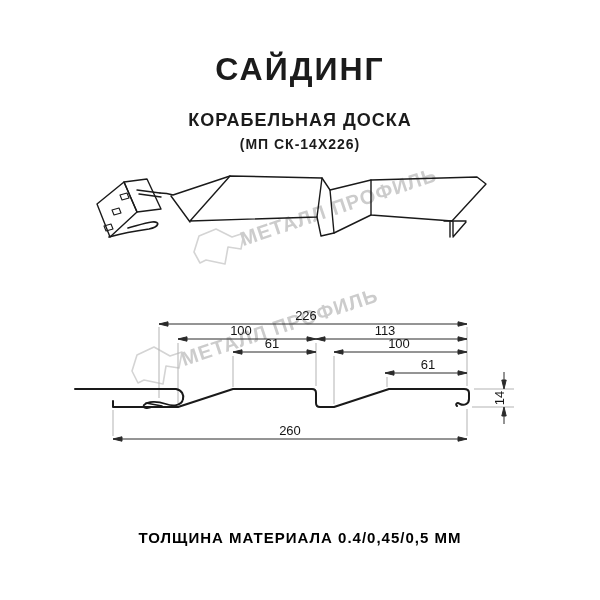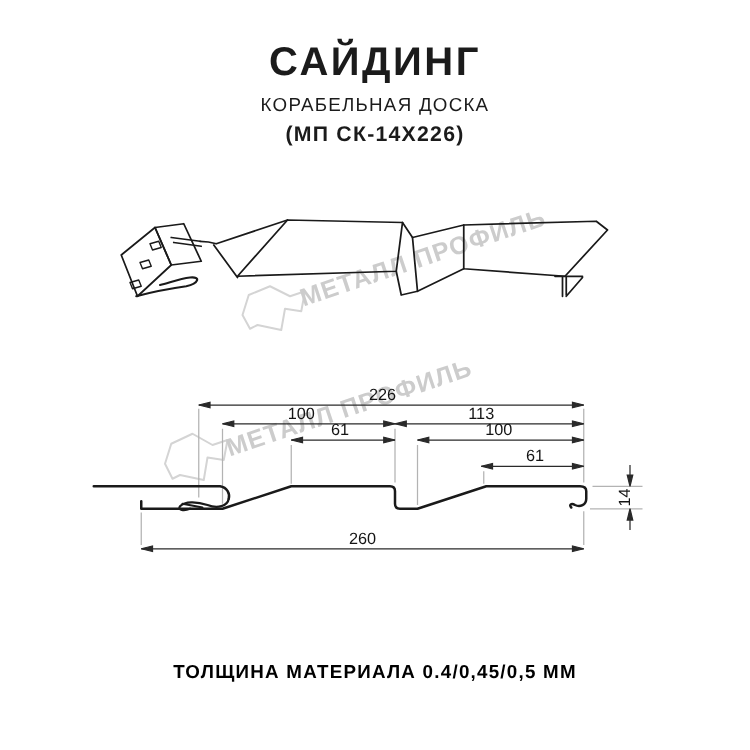--- a/index.html
+++ b/index.html
@@ -1,24 +1,24 @@
 <!DOCTYPE html>
 <html><head>
 <meta charset="utf-8">
 <style>
   html,body{margin:0;padding:0;}
   body{
     width:600px;height:600px;position:relative;background:#ffffff;
     font-family:"Liberation Sans", sans-serif;overflow:hidden;
   }
   
-  .header{position:absolute;left:0;top:32px;width:600px;text-align:center;color:#1b1b1b;}
+  .header{position:absolute;left:0;top:52px;width:600px;text-align:center;color:#1b1b1b;}
   .title{font-size:32px;font-weight:800;letter-spacing:2px;line-height:1.1;}
-  .subtitle{font-size:15px;font-weight:400;letter-spacing:1px;margin-top:9px;}
-  .model{font-size:17px;font-weight:700;letter-spacing:1px;margin-top:5px;}
+  .subtitle{font-size:18px;font-weight:700;letter-spacing:1px;margin-top:23px;}
+  .model{font-size:14px;font-weight:700;letter-spacing:1px;margin-top:5px;}
   
   .wm-text{
     position:absolute;white-space:nowrap;color:#cccccc;font-weight:700;
     font-size:20px;letter-spacing:1px;transform-origin:0 100%;line-height:20px;
     user-select:none;
   }
   .wm-a{left:244px;top:229px;transform:rotate(-18.6deg);}
   .wm-b{left:185px;top:349px;transform:rotate(-18.5deg);}
   .wm-logo{position:absolute;}
   .wm-logo.a{left:192px;top:227px;}

